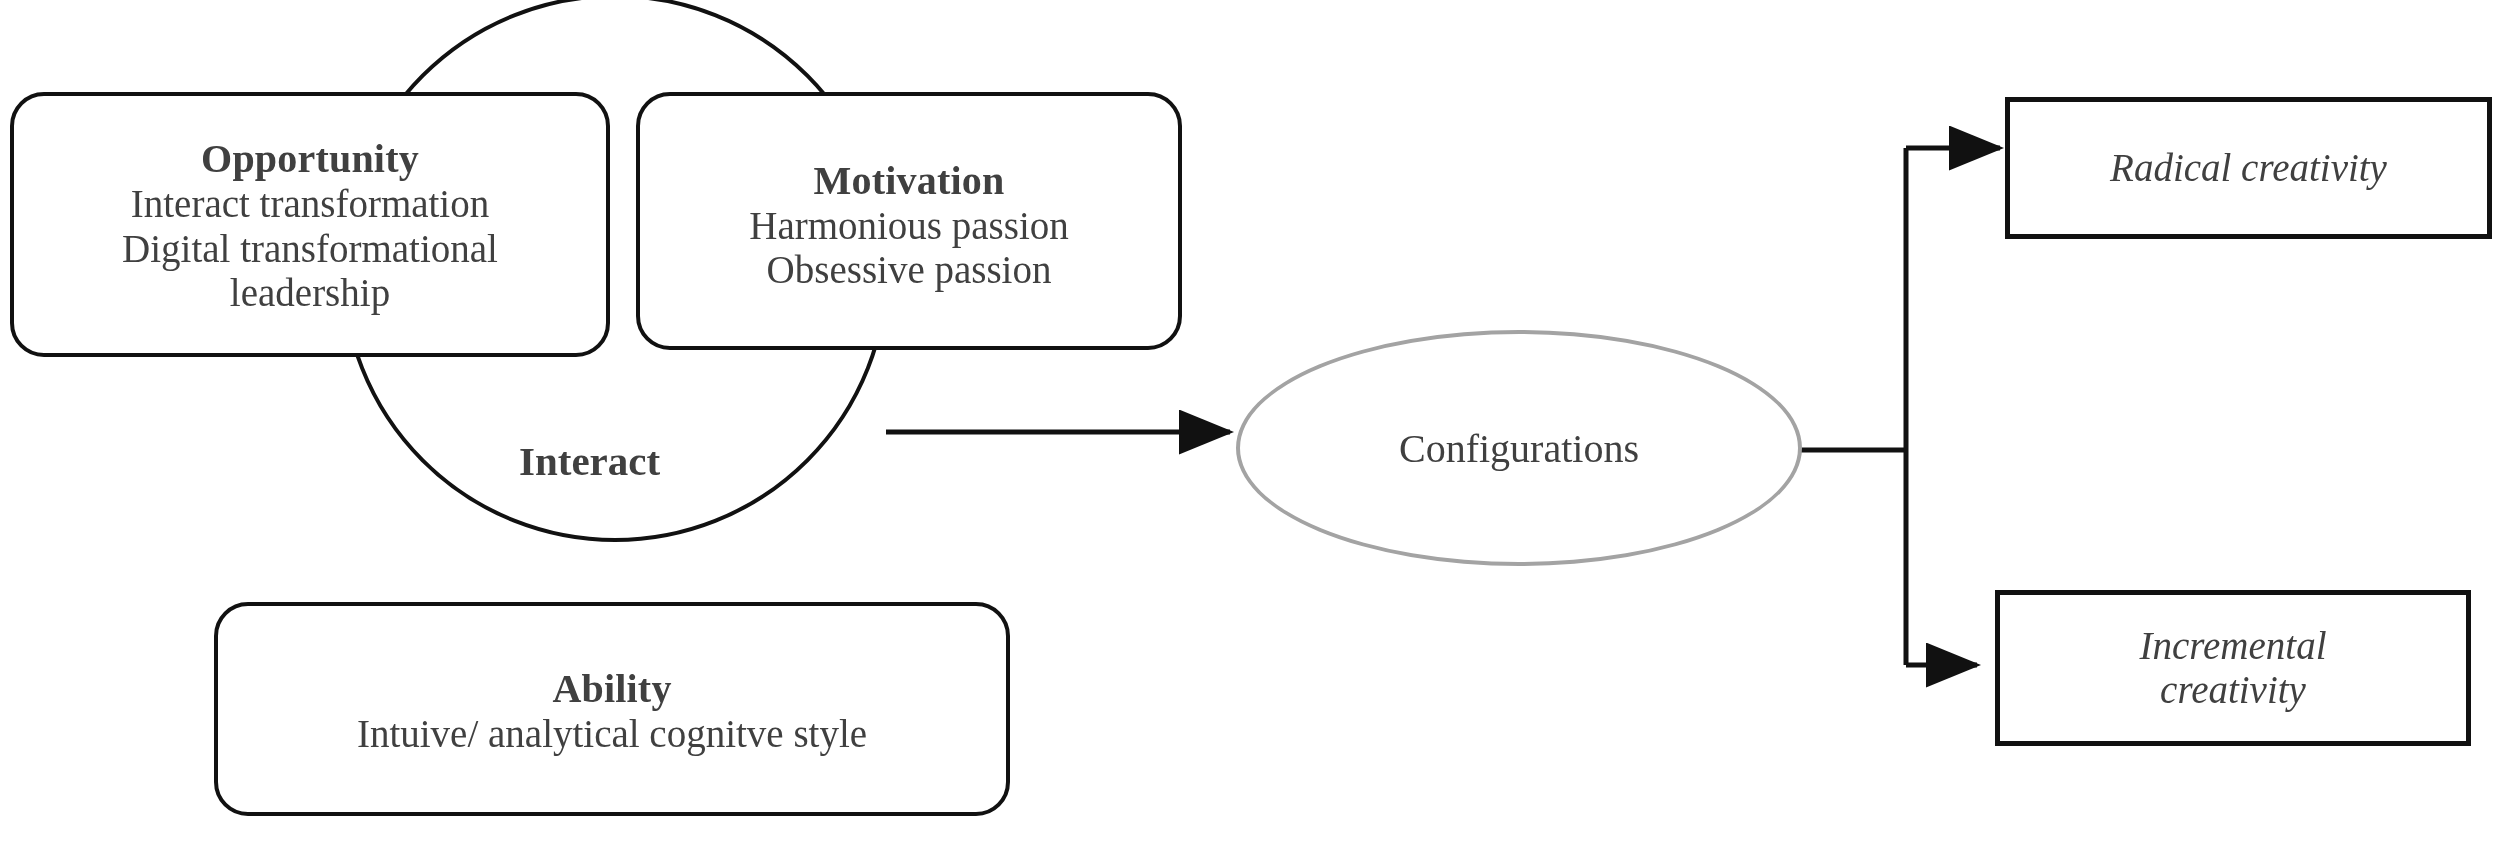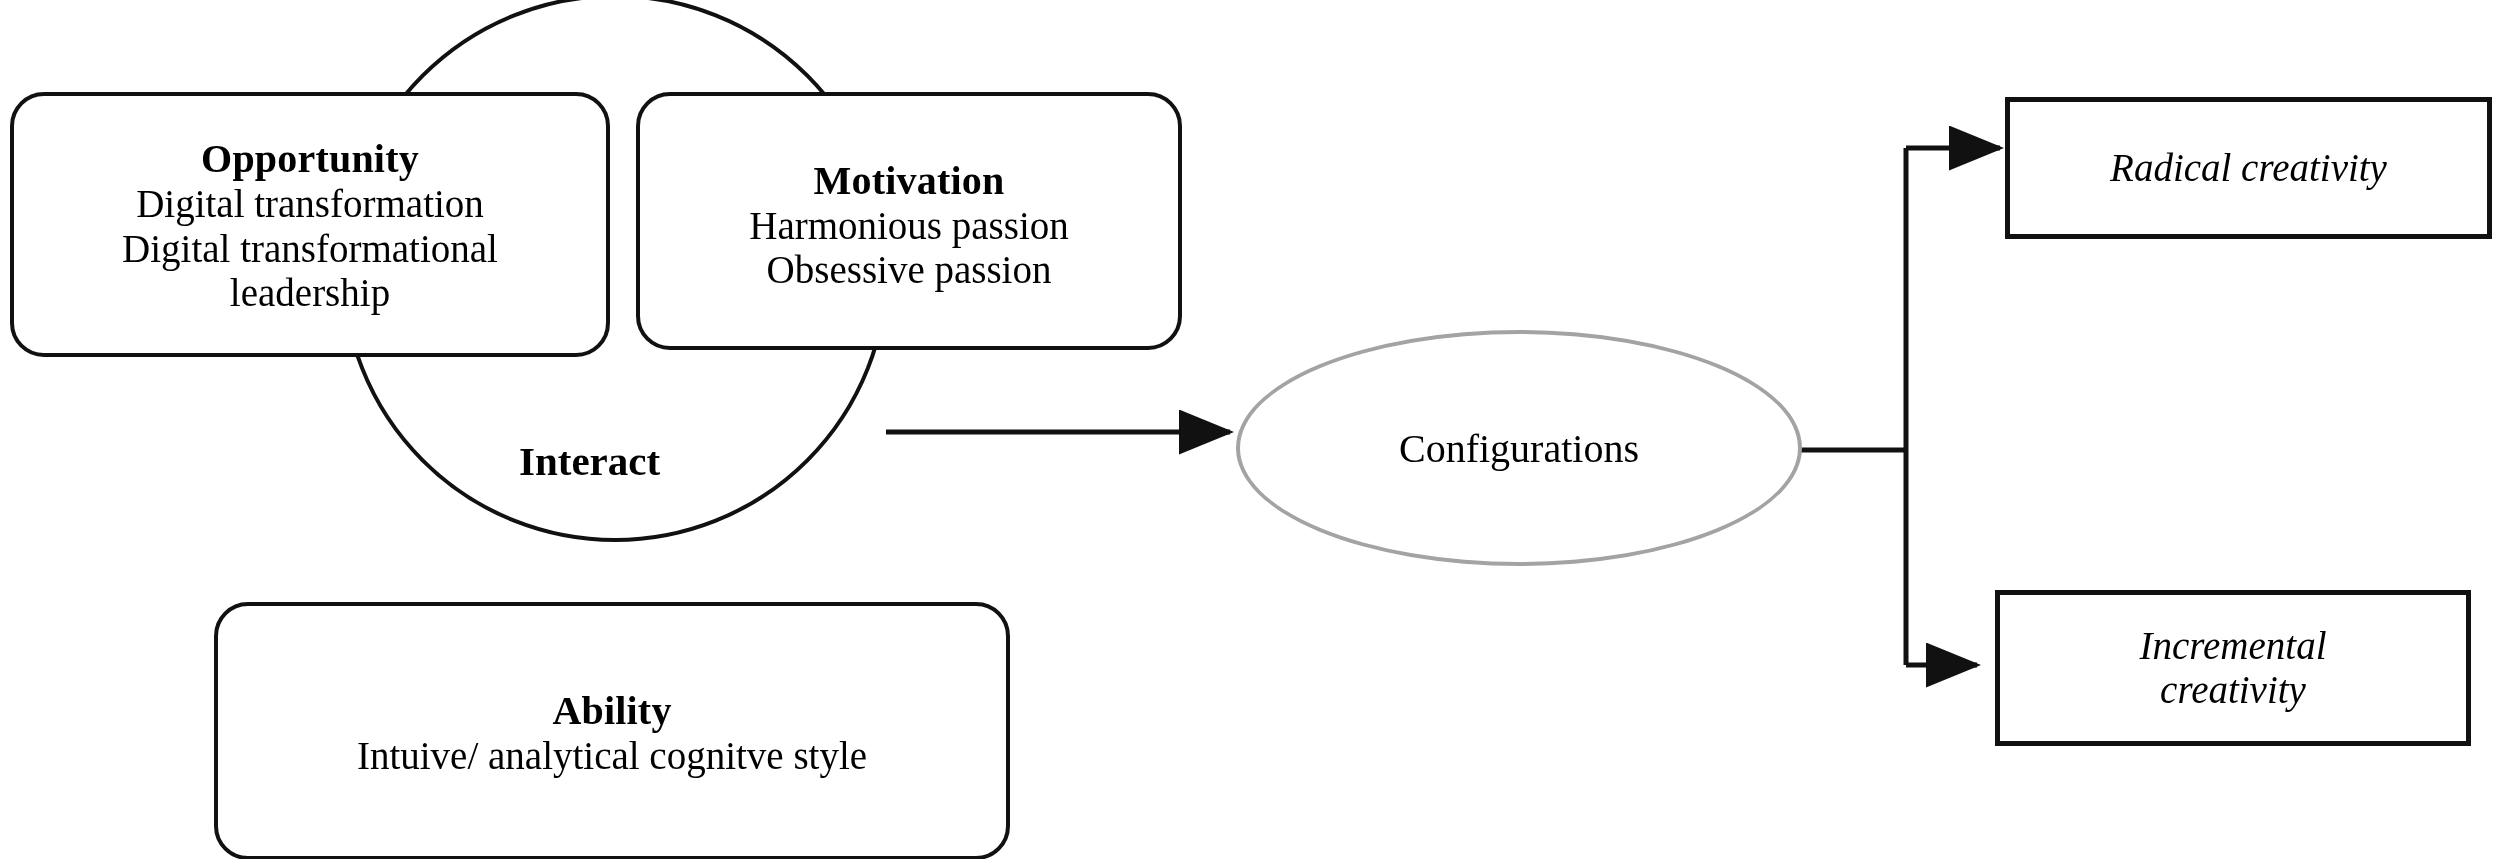--- a/index.html
+++ b/index.html
@@ -7,21 +7,21 @@
     padding: 0;
     background: #ffffff;
   }
   #stage {
     position: relative;
     width: 2500px;
     height: 859px;
     background: #ffffff;
     overflow: hidden;
     font-family: "Liberation Serif", "DejaVu Serif", serif;
-    color: #000000;
+    color: #404040;
   }
   #edges {
     position: absolute;
     left: 0;
     top: 0;
     width: 2500px;
     height: 859px;
     pointer-events: none;
   }
 
@@ -56,21 +56,21 @@
   #node-opportunity {
     left: 10px; top: 92px; width: 600px; height: 265px;
     padding-top: 4px;
   }
   #node-motivation {
     left: 636px; top: 92px; width: 546px; height: 258px;
     padding-top: 10px;
     align-items: center;
   }
   #node-ability {
-    left: 214px; top: 602px; width: 796px; height: 258px;
+    left: 214px; top: 602px; width: 796px; height: 214px;
     padding-top: 6px;
   }
   #node-radical {
     left: 2005px; top: 97px; width: 487px; height: 142px;
     border-width: 5px;
   }
   #node-incremental {
     left: 1982px; top: 590px; width: 476px; height: 156px;
     border-width: 5px;
     margin-left: 13px;
@@ -119,21 +119,21 @@
     <line x1="1800" y1="450" x2="1906" y2="450" stroke="#111111" stroke-width="5"></line>
     <line x1="1906" y1="148" x2="1906" y2="665" stroke="#111111" stroke-width="5"></line>
 
     <line x1="1906" y1="148" x2="2000" y2="148" stroke="#111111" stroke-width="5" marker-end="url(#arrowhead)"></line>
 
     <line x1="1906" y1="665" x2="1977" y2="665" stroke="#111111" stroke-width="5" marker-end="url(#arrowhead)"></line>
   </svg>
 
   <div class="node rounded" id="node-opportunity">
     <div class="title">Opportunity</div>
-    <div class="line">Digital transformation</div>
+    <div class="line">Interact transformation</div>
     <div class="line">Digital transformational</div>
     <div class="line">leadership</div>
   </div>
 
   <div class="node rounded" id="node-motivation">
     <div class="title">Motivation</div>
     <div class="line">Harmonious passion</div>
     <div class="line">Obsessive passion</div>
   </div>
 

